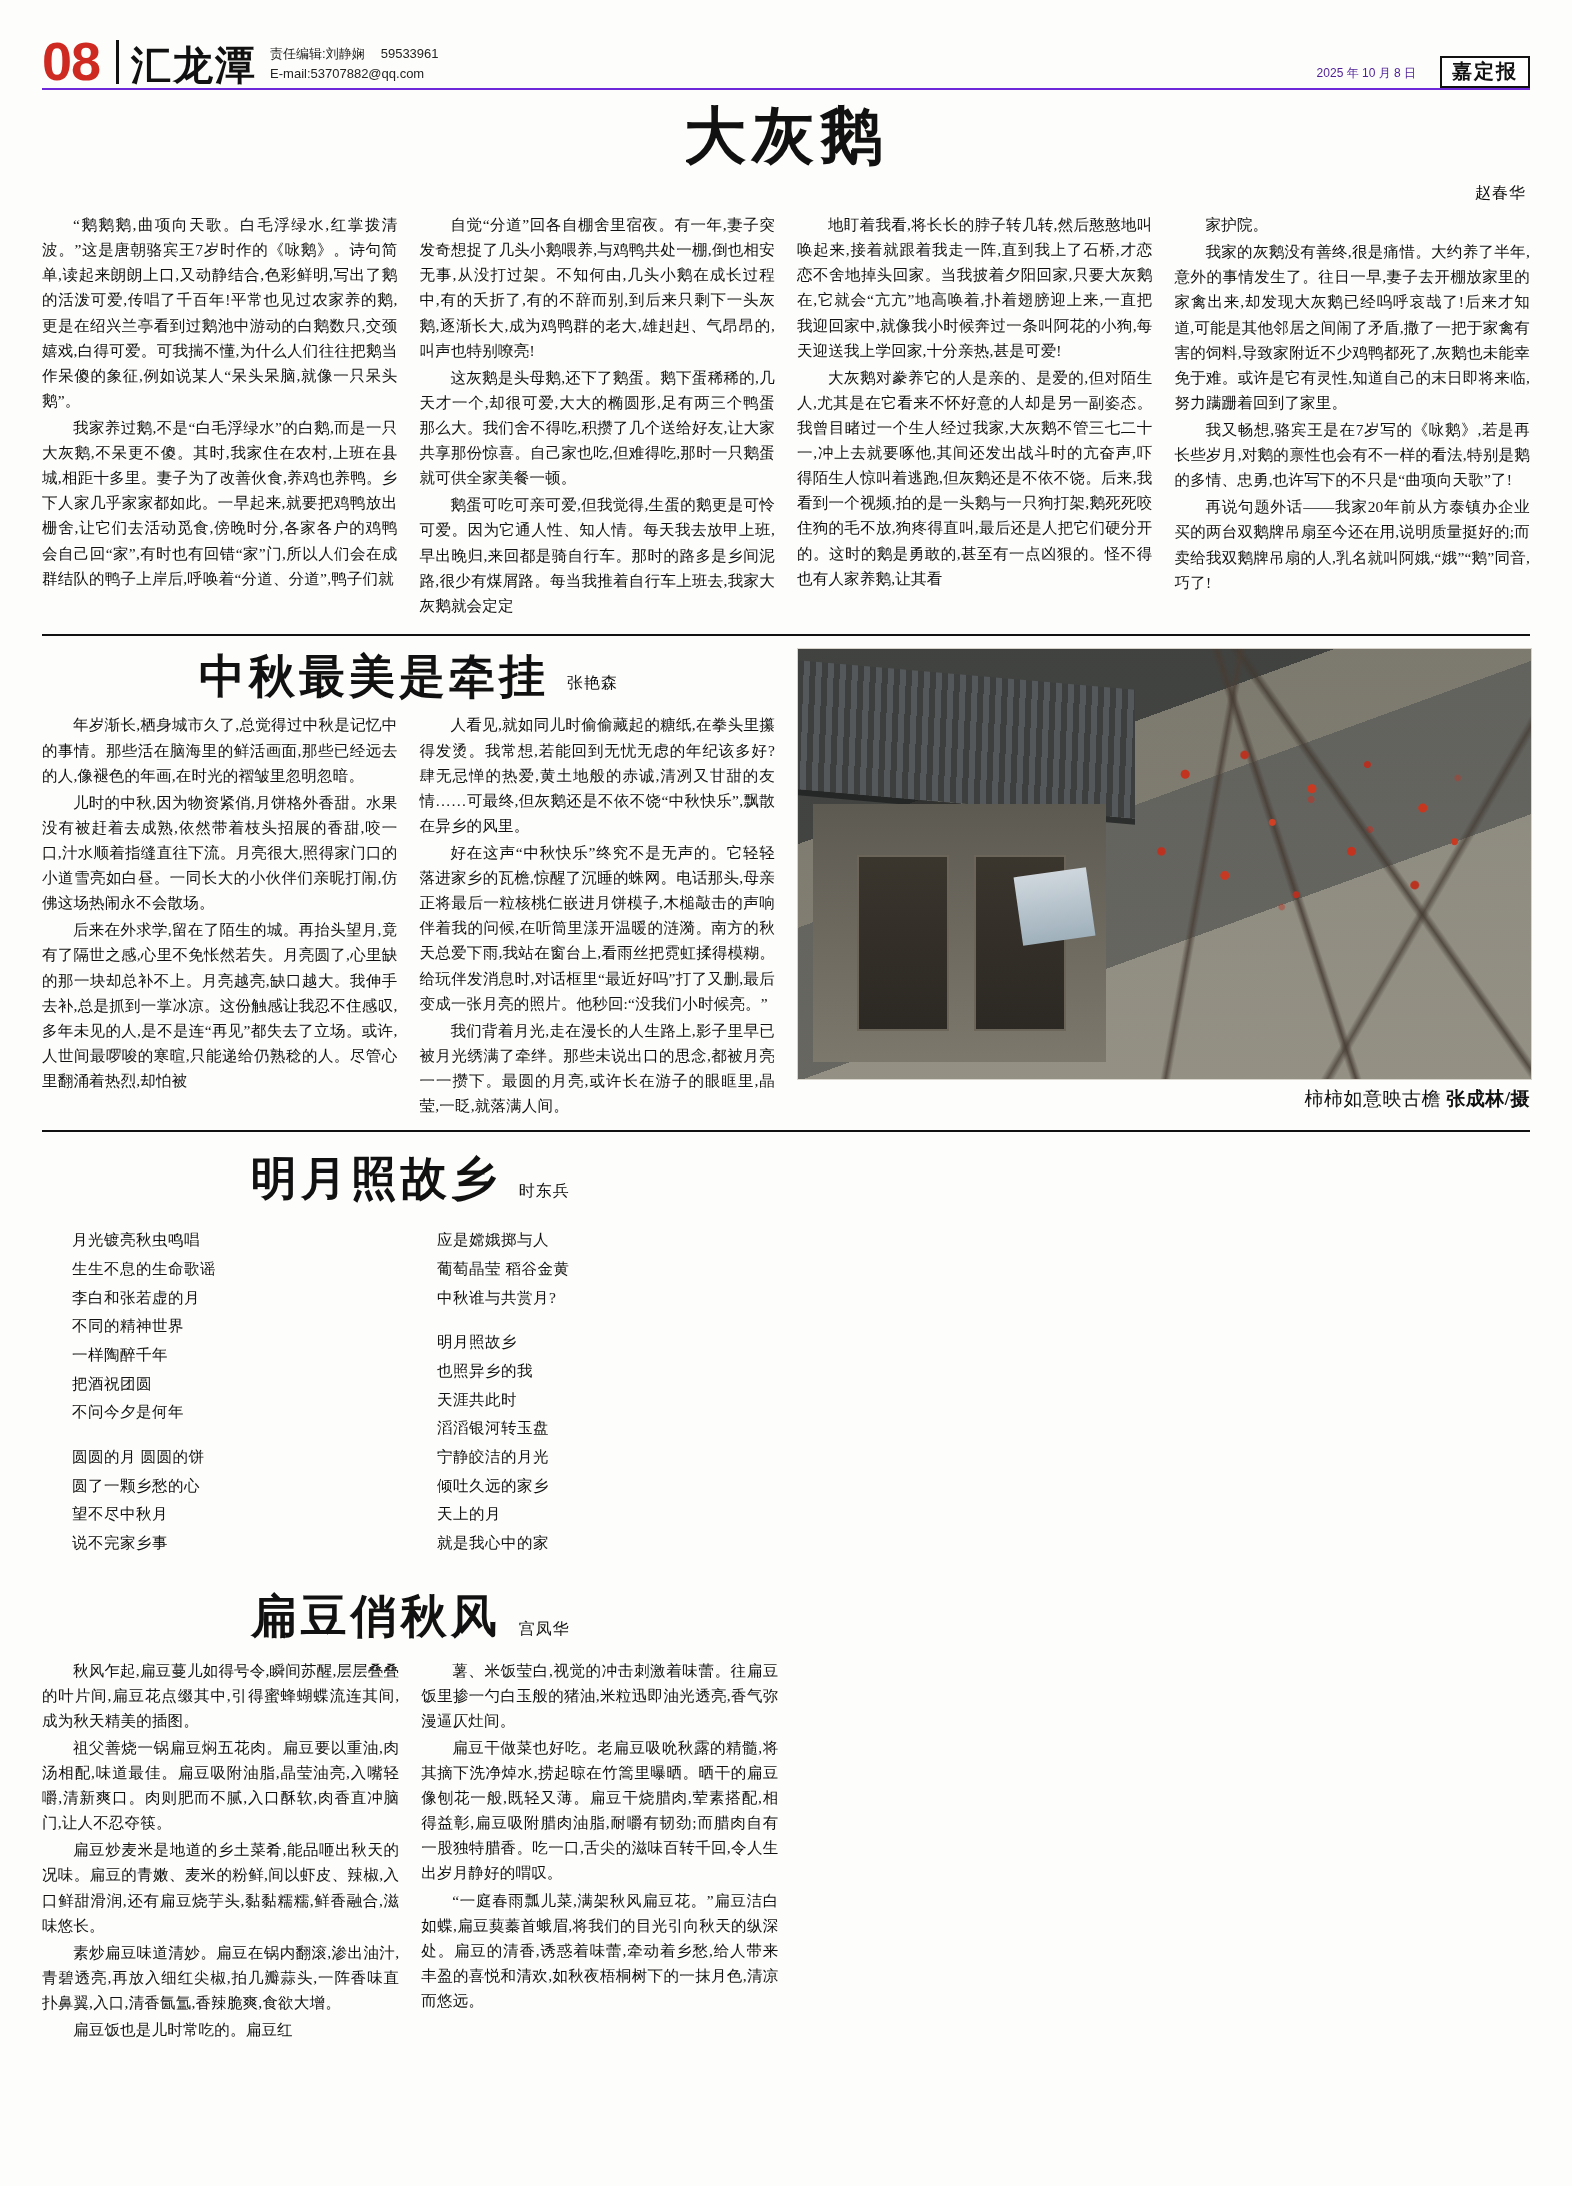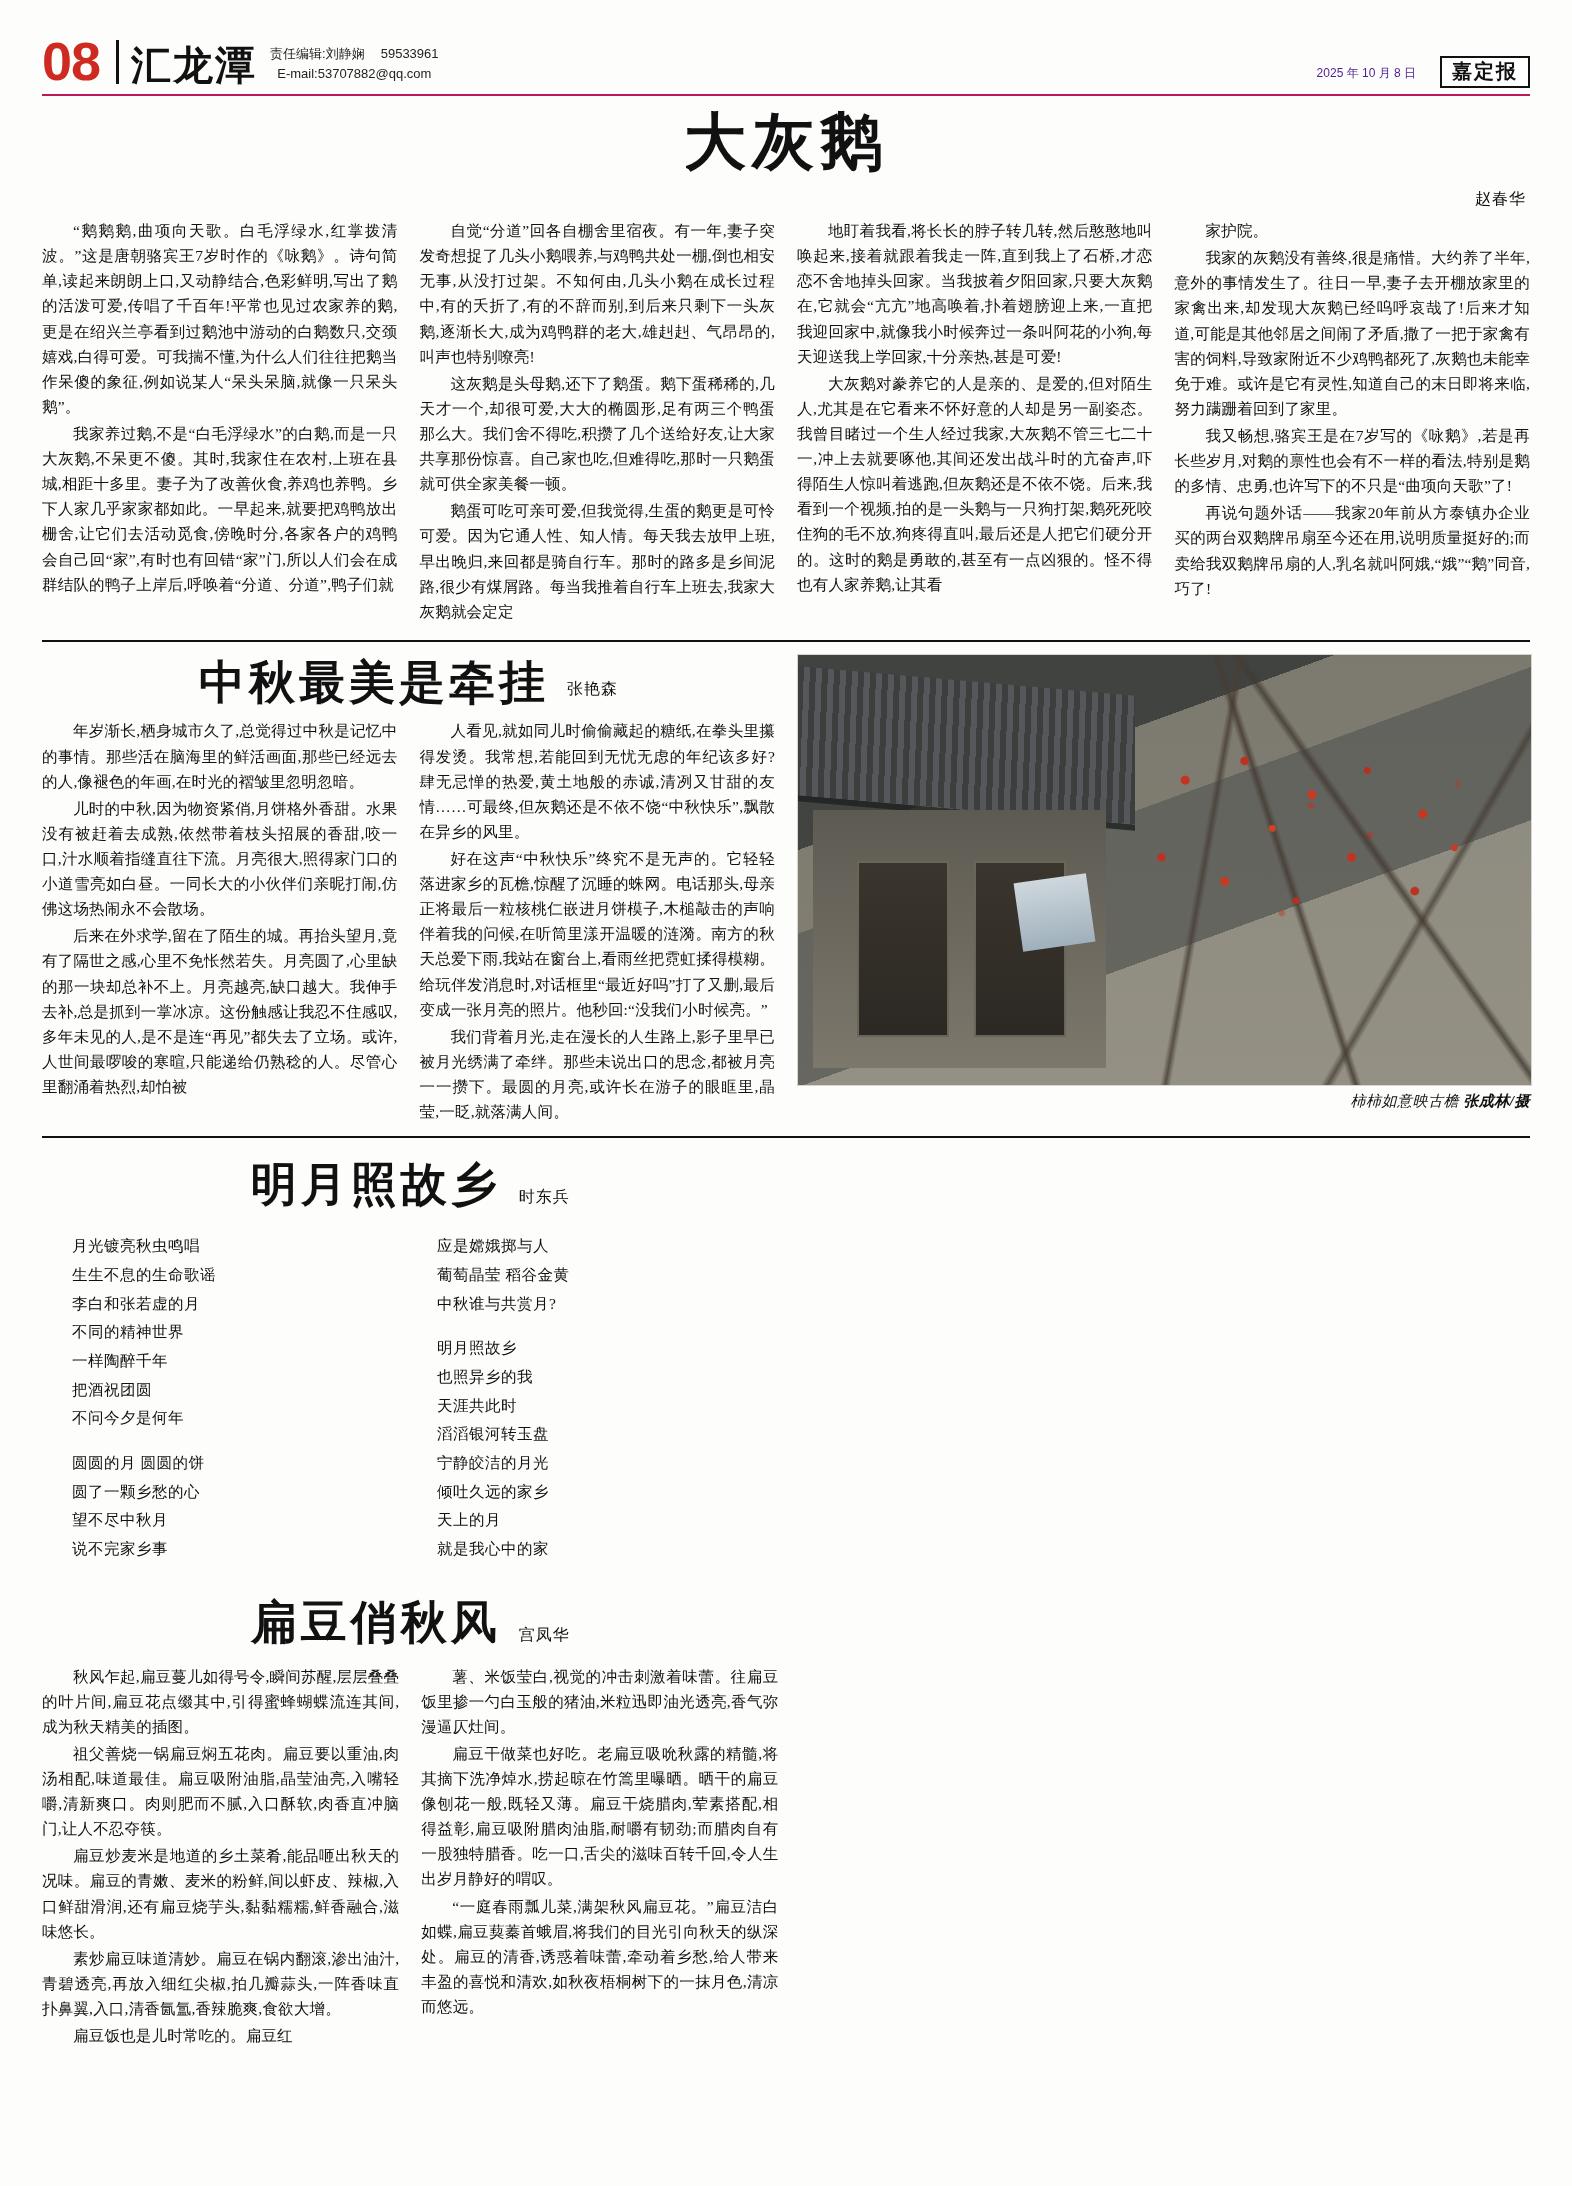--- a/index.html
+++ b/index.html
@@ -6,21 +6,21 @@
   body{
     width:1572px;height:2186px;
     background:#fdfdfb;
     font-family:"Liberation Serif","DejaVu Serif",serif;
     color:#111;
     -webkit-font-smoothing:antialiased;
   }
   .page{position:relative;width:1572px;height:2186px;box-sizing:border-box;padding:26px 42px 20px 42px;}
 
   
-  .masthead{display:flex;align-items:flex-end;position:relative;height:62px;border-bottom:2px solid #be185d;padding-bottom:6px;text-align:center;}
+  .masthead{display:flex;align-items:flex-end;position:relative;height:62px;border-bottom:2px solid #6d28d9;}
   .folio{font-family:"Liberation Sans","DejaVu Sans",sans-serif;font-size:54px;font-weight:700;color:#cf2a22;line-height:1;letter-spacing:-1px;}
   .sep-bar{width:3px;height:44px;background:#111;margin:0 12px 4px 16px;}
   .section-name{font-size:40px;font-weight:700;letter-spacing:2px;line-height:1;padding-bottom:2px;}
   .editor-block{margin-left:13px;padding-bottom:4px;font-family:"Liberation Sans","DejaVu Sans",sans-serif;font-size:13px;line-height:1.55;color:#222;}
   .editor-block .row{white-space:nowrap;}
   .editor-block .gap{display:inline-block;width:16px;}
   .date{margin-left:auto;padding-bottom:6px;font-size:12px;font-family:Liberation Sans, sans-serif;color:#4c1d95;}
   .paper-logo{margin-left:24px;margin-bottom:0px;border:2px solid #111;padding:3px 10px 5px 10px;font-size:20px;font-weight:700;letter-spacing:2px;line-height:1;background:#fff;}
 
   
@@ -114,21 +114,21 @@
       radial-gradient(circle at 62% 52%, #c2341f 0 4px, transparent 5px),
       radial-gradient(circle at 78% 66%, #b93320 0 3.5px, transparent 5px),
       radial-gradient(circle at 88% 48%, #c83a22 0 3px, transparent 4px),
       radial-gradient(circle at 42% 40%, #cf4024 0 3px, transparent 4px);
   }
   .photo .cloth{
     position:absolute;left:30%;top:52%;width:10%;height:16%;
     background:linear-gradient(180deg,#cfd7dd,#9fb0bb);transform:rotate(-8deg);
   }
   .photo-cap{
-    margin-top:6px;text-align:right;font-size:15px;letter-spacing:0.5px;font-style:italic;
+    margin-top:6px;text-align:right;font-size:19px;letter-spacing:0.5px;
   }
   .photo-cap b{font-weight:700;}
 
   .mid-rule{height:2px;background:#111;margin-top:10px;}
 
   
   .bottom{display:flex;gap:22px;margin-top:10px;flex-direction:column;}
   .bot-left{width:49.5%;}
   .bot-right{width:49.5%;}
   .poem-title{font-size:46px;font-weight:700;letter-spacing:4px;text-align:center;margin:6px 0 0 0;}

